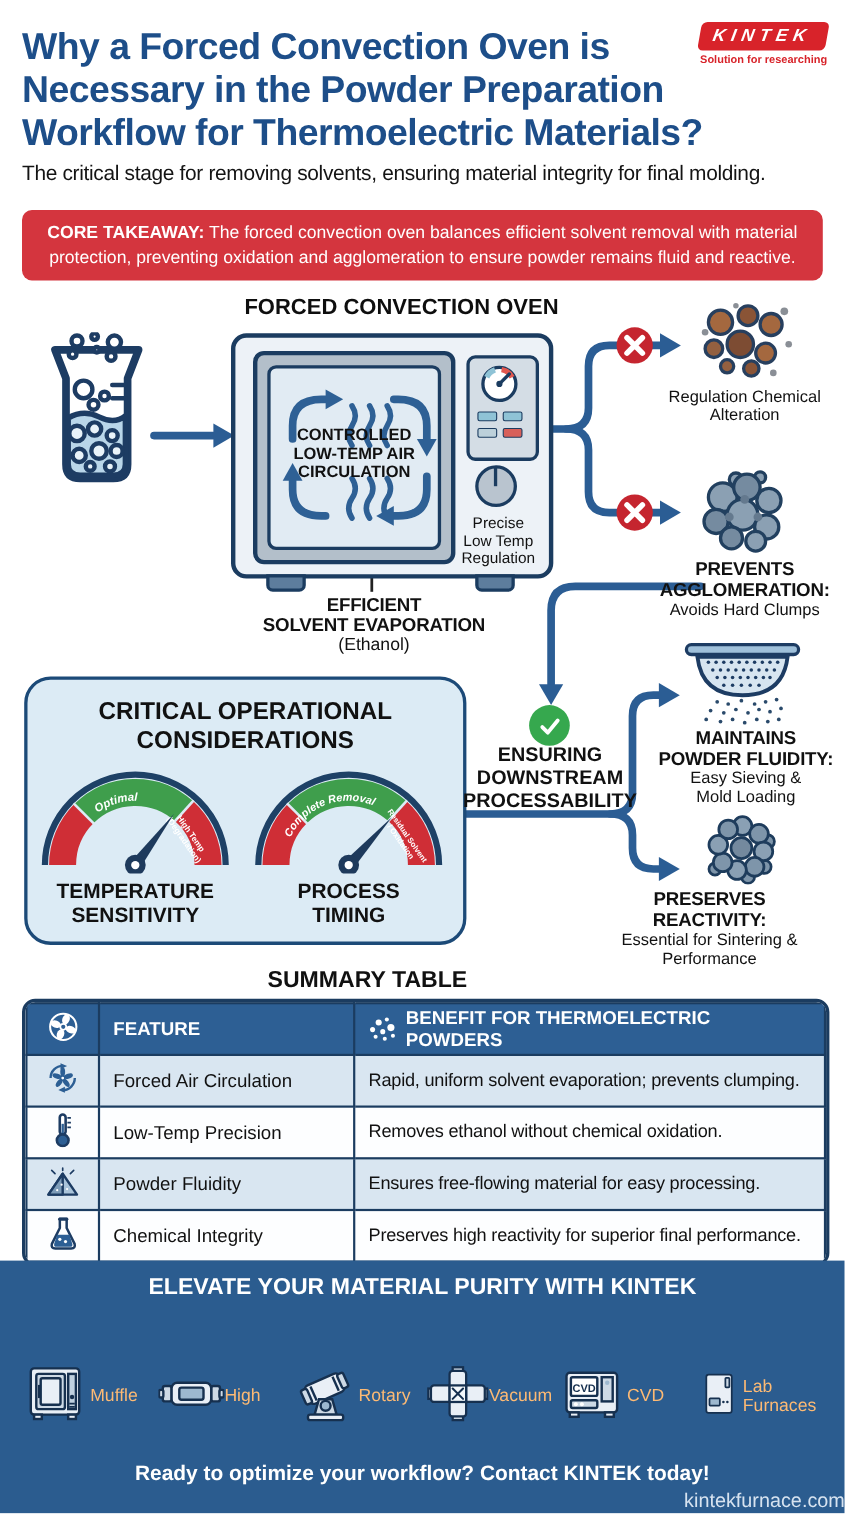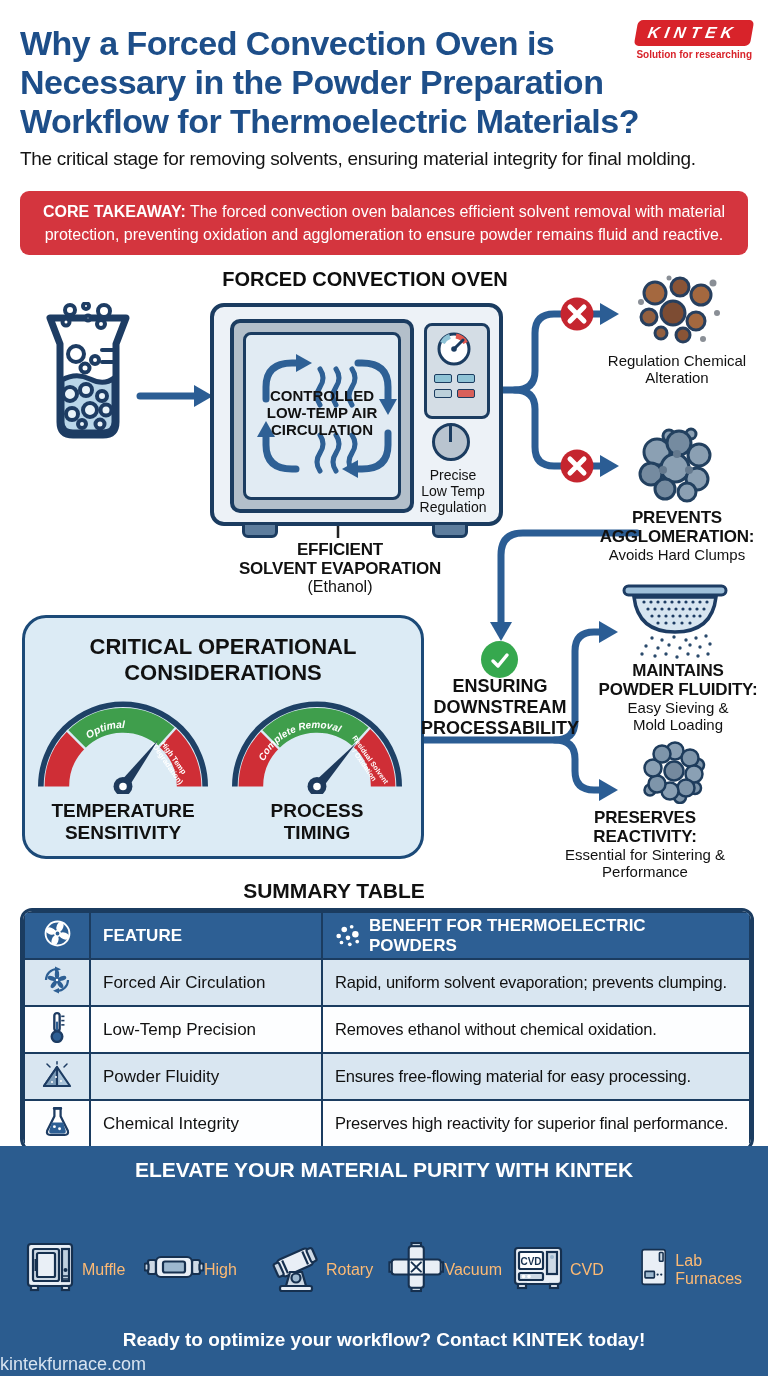--- a/index.html
+++ b/index.html
@@ -57,21 +57,21 @@
   .benefit-td{font-size:16.5px;letter-spacing:-0.2px}
   .th-flex{display:flex;align-items:center;gap:8px}
   
   .footer{background:#2b5c8f;color:#fff}
   .f-head{position:absolute;left:0;right:0;top:12px;font-weight:700;font-size:21px;text-align:center}
   .f-body{position:absolute;left:64px;width:640px;top:42px;font-size:17px;line-height:23px;text-align:center;color:#dde7f2}
   .f-icons{position:absolute;left:22px;right:22px;top:94px;display:flex;justify-content:space-between}
   .f-cell{width:114px;display:flex;flex-direction:row;align-items:center}
   .f-label{font-size:16px;margin-top:5px;color:#fdba74}
   .f-cta{position:absolute;left:0;right:0;top:183px;font-weight:700;font-size:19px;text-align:center}
-  .f-url{position:absolute;left:0;right:0;top:208px;font-size:18px;text-align:left;color:#d7e3f0}
+  .f-url{position:absolute;left:0;right:0;top:208px;font-size:18px;text-align:right;color:#d7e3f0}
 </style>
 </head>
 <body>
 
 <div class="page">
 
   <svg class="abs" style="left:0;top:0;z-index:1" width="768" height="1376" viewBox="0 0 768 1376">
     <g stroke="#2b5d94" stroke-width="7" fill="none" stroke-linecap="round">
       <path d="M140,396 H194"></path>
       <path d="M495,390 H515 Q535,390 535,371 V333 Q535,314 554,314 H600"></path>

